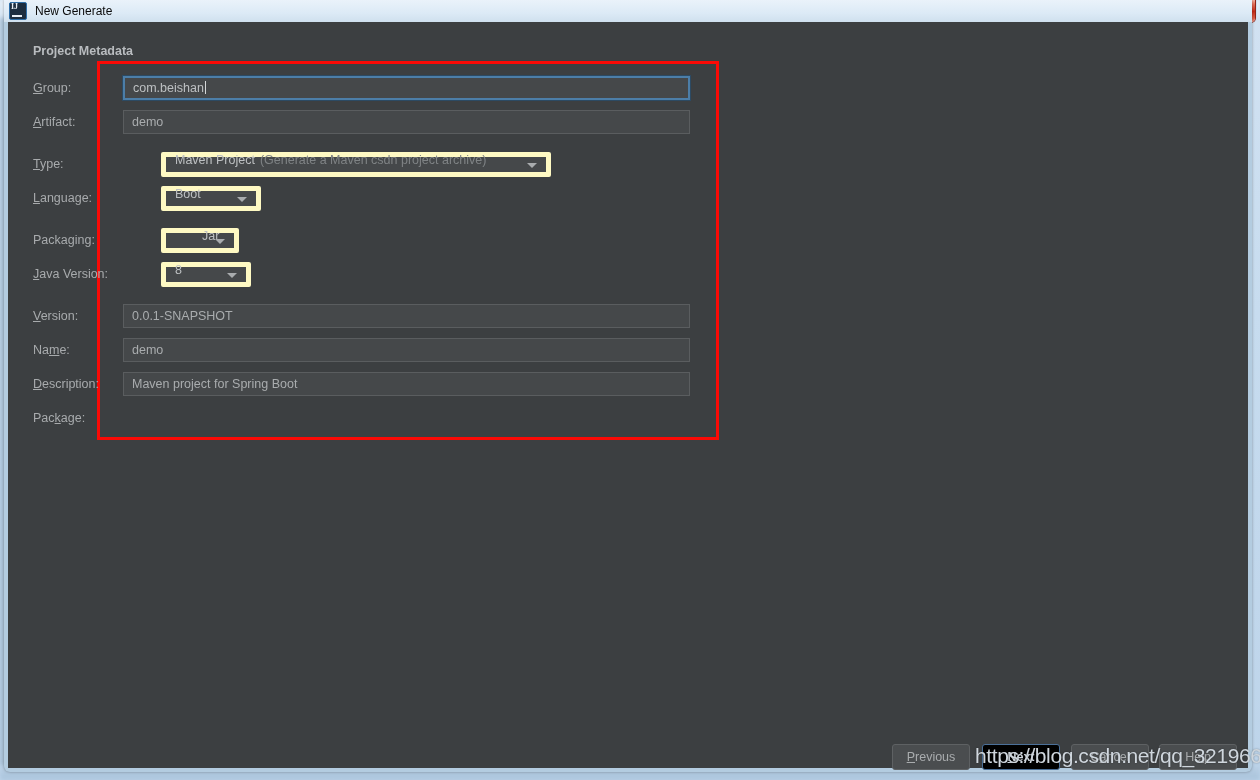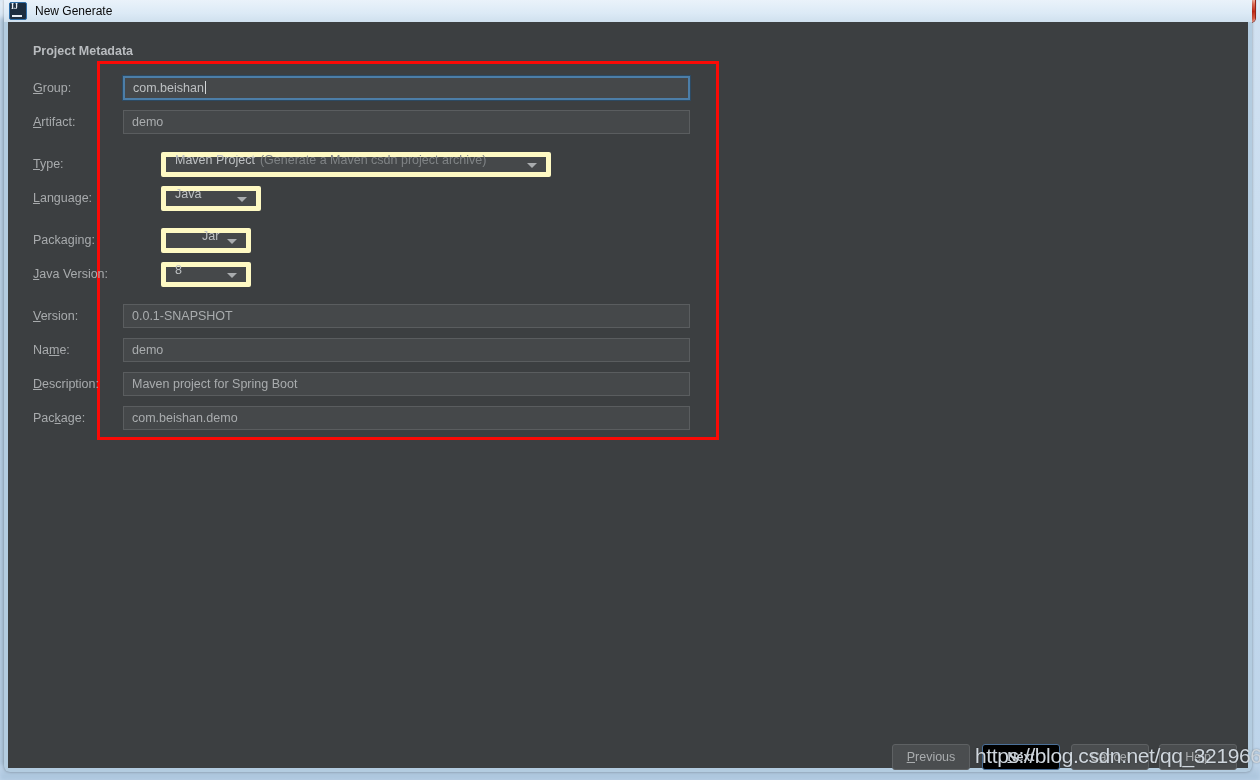--- a/index.html
+++ b/index.html
@@ -345,47 +345,46 @@
 
   <div class="lbl" style="top:130px;"><u>T</u>ype:</div>
   <div class="combo" style="top:130px;width:390px;">
     <span class="ctext">Maven Project</span>
     <span class="chint">(Generate a Maven csdn project archive)</span>
     <span class="arrow"></span>
   </div>
 
   <div class="lbl" style="top:164px;"><u>L</u>anguage:</div>
   <div class="combo" style="top:164px;width:100px;">
-    <span class="ctext">Java</span>
+    <span class="ctext">Boot</span>
     <span class="arrow"></span>
   </div>
 
   <div class="lbl" style="top:206px;">Packa<u>g</u>ing:</div>
-  <div class="combo" style="top:206px;width:90px;padding-left:36px;">
+  <div class="combo" style="top:206px;width:78px;padding-left:36px;">
     <span class="ctext">Jar</span>
     <span class="arrow"></span>
   </div>
 
   <div class="lbl" style="top:240px;"><u>J</u>ava Version:</div>
   <div class="combo" style="top:240px;width:90px;">
     <span class="ctext">8</span>
     <span class="arrow"></span>
   </div>
 
   <div class="lbl" style="top:282px;"><u>V</u>ersion:</div>
   <div class="field wide" style="top:282px;">0.0.1-SNAPSHOT</div>
 
   <div class="lbl" style="top:316px;">Na<u>m</u>e:</div>
   <div class="field wide" style="top:316px;">demo</div>
 
   <div class="lbl" style="top:350px;"><u>D</u>escription:</div>
   <div class="field wide" style="top:350px;">Maven project for Spring Boot</div>
 
   <div class="lbl" style="top:384px;">Pac<u>k</u>age:</div>
-  <div class="field wide" style="top:384px;">com.beishan.demo</div>
 
   <div id="buttonbar">
     <div class="btn" style="left:884px;width:78px;"><u>P</u>revious</div>
     <div class="btn default" style="left:974px;width:78px;"><u>N</u>ext</div>
     <div class="btn" style="left:1063px;width:78px;text-align:center;">C<u>a</u>ncel</div>
     <div class="btn" style="left:1151px;width:78px;">He<u>l</u>p</div>
   </div>
 
 </div>
 

